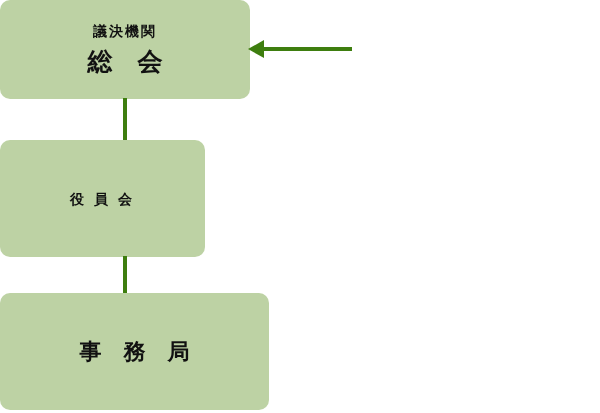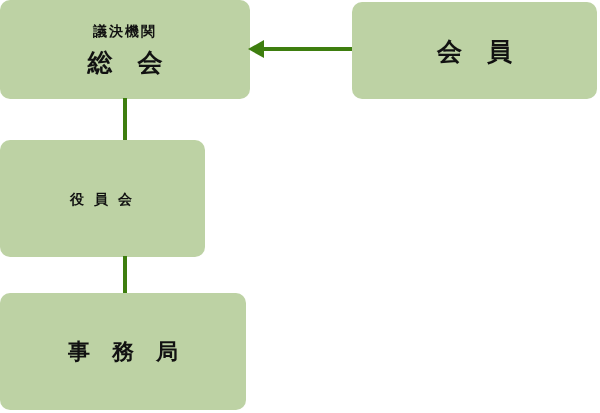--- a/index.html
+++ b/index.html
@@ -29,32 +29,33 @@
     align-items: center;
     justify-content: center;
     color: var(--text);
     font-weight: bold;
     text-align: center;
   }
 
   .box-general-meeting { left: 0;     top: 0;     width: 250px; height: 99px;  gap: 7px; }
   .box-members         { left: 352px; top: 2px;   width: 245px; height: 97px; }
   .box-board           { left: 0;     top: 140px; width: 205px; height: 117px; gap: 5px; }
-  .box-secretariat     { left: 0;     top: 293px; width: 246px; height: 117px; }
+  .box-secretariat     { left: 0;     top: 293px; width: 269px; height: 117px; }
 
   .label-sub {
     font-size: 14px;
     letter-spacing: 2px;
     line-height: 18px;
   }
   .box-board .label-sub { letter-spacing: 3px; }
 
   .label-main {
     font-size: 25px;
     line-height: 30px;
+    font-family: Liberation Serif, serif;
   }
   .box-board .label-main { font-size: 24px; line-height: 31px; }
   .box-secretariat .label-main { font-size: 22px; }
 
   .connector {
     position: absolute;
     background: var(--connector);
   }
   .vline-gm-board   { left: 123px; top: 98px;  width: 4px;  height: 43px; }
   .vline-board-sec  { left: 123px; top: 256px; width: 4px;  height: 38px; }
@@ -74,23 +75,20 @@
 </head>
 <body>
 
 <div class="stage">
 
   <div class="box box-general-meeting">
     <div class="label-sub">議決機関</div>
     <div class="label-main">総　会</div>
   </div>
 
-  <div class="box box-members">
-    <div class="label-main">会　員</div>
-  </div>
 
   <div class="connector hline-members-gm"></div>
   <div class="arrowhead-left"></div>
 
   <div class="connector vline-gm-board"></div>
 
   <div class="box box-board">
     <div class="label-sub">役 員 会</div>
   </div>
 

